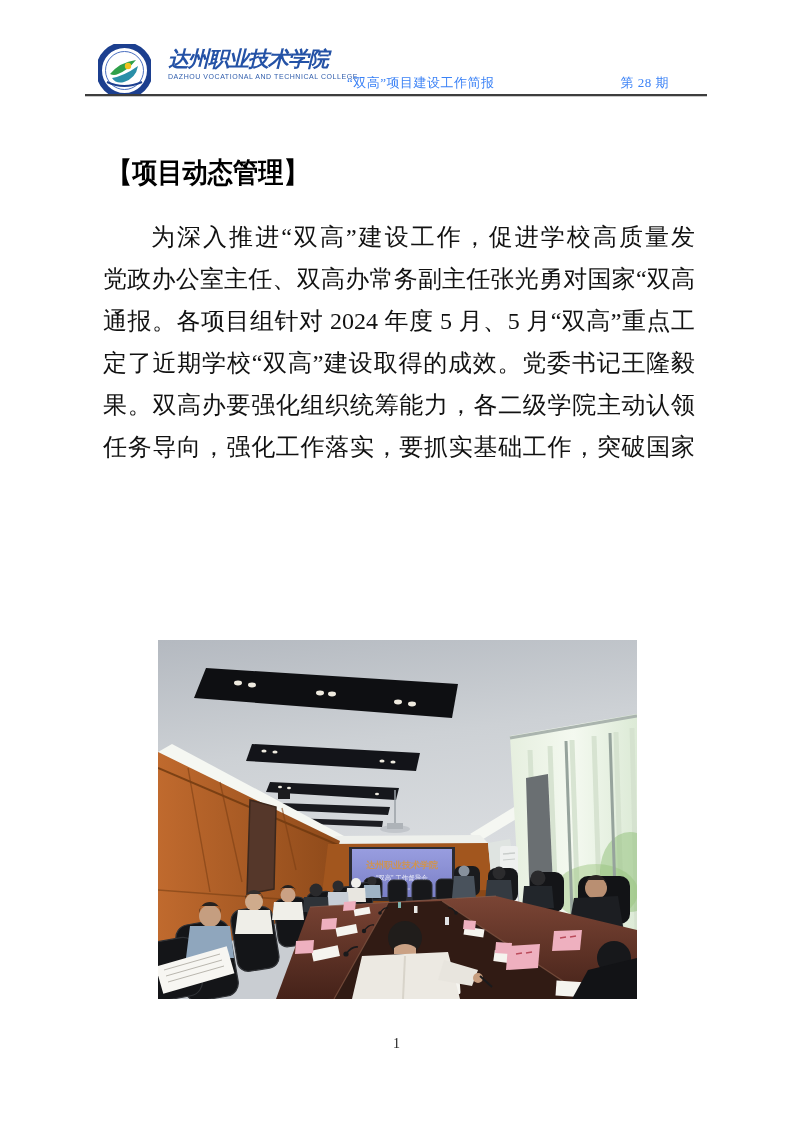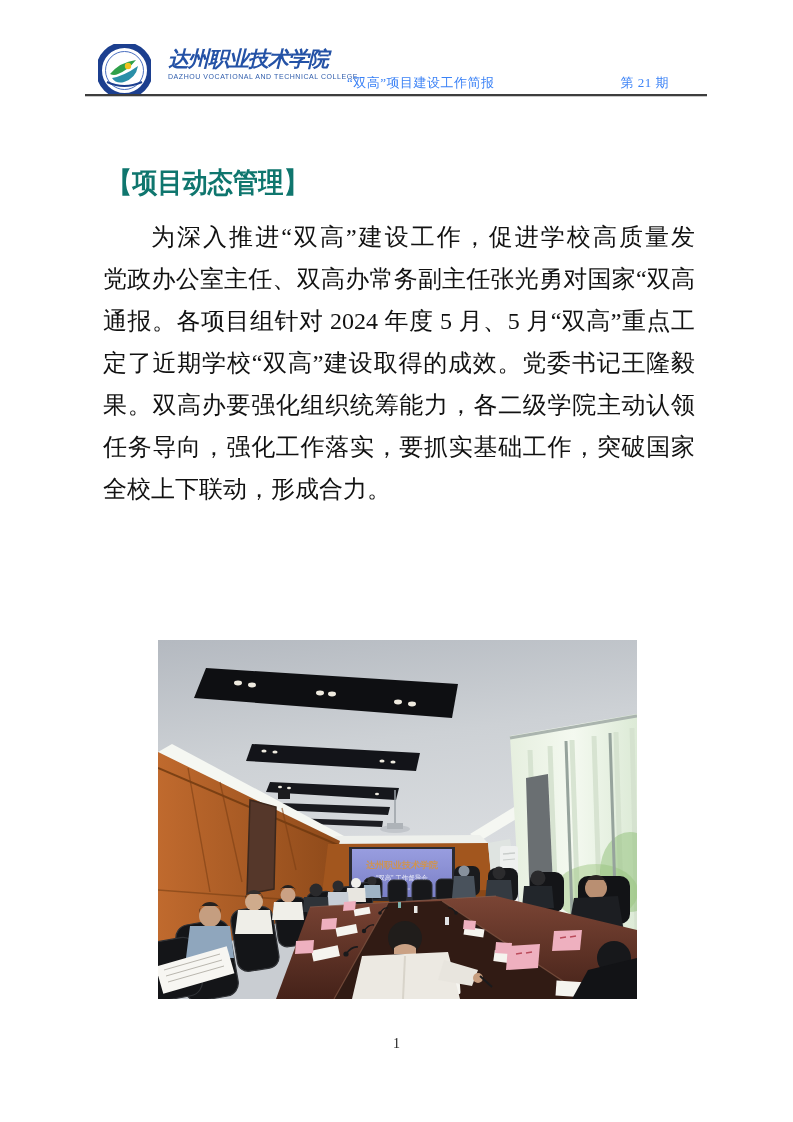--- a/index.html
+++ b/index.html
@@ -23,23 +23,23 @@
     position:absolute;left:347px;top:74px;width:322px;
     display:flex;justify-content:space-between;align-items:flex-end;
     font-size:13px;letter-spacing:0.5px;color:#3b82f6;white-space:nowrap;
   }
   .header-rule{
     position:absolute;left:85px;top:94px;width:622px;height:2px;
     background:#3d3d3d;border-bottom:1px solid #c9c9c9;
   }
   
   .section-title{
-    position:absolute;left:107px;top:164px;margin:0;
+    position:absolute;left:107px;top:154px;margin:0;
     font-family:"Liberation Sans","DejaVu Sans",sans-serif;
-    font-weight:bold;font-size:28px;line-height:38px;color:#0f766e;white-space:nowrap;
+    font-weight:bold;font-size:28px;line-height:38px;color:#000000;white-space:nowrap;
   }
   .section-title>span{display:inline-block;transform:scaleX(0.9);transform-origin:left center;letter-spacing:0;}
   
   .article{position:absolute;left:103px;top:216px;width:592px;}
   .article .line{
     font-size:24px;line-height:42px;height:42px;white-space:nowrap;
     text-align:justify;text-align-last:justify;-moz-text-align-last:justify;
     white-space:normal;overflow:hidden;
   }
   .article .line.first{text-indent:2em;}
@@ -70,35 +70,34 @@
     <path d="M9 38 Q26 46 44 38" fill="none" stroke="#1c3f8f" stroke-width="2"></path>
   </svg>
 
   <div class="logo-text">
     <div class="logo-zh">达州职业技术学院</div>
     <div class="logo-en">DAZHOU VOCATIONAL AND TECHNICAL COLLEGE</div>
   </div>
 
   <div class="header-right">
     <span>“双高”项目建设工作简报</span>
-    <span>第 21 期</span>
+    <span>第 28 期</span>
   </div>
 
   <div class="header-rule"></div>
 
   <h1 class="section-title"><span>【项目动态管理】</span></h1>
 
   <div class="article">
     <div class="line first">为深入推进“双高”建设工作，促进学校高质量发展，5 月 15 日下</div>
     <div class="line">党政办公室主任、双高办常务副主任张光勇对国家“双高计划”53 类标</div>
     <div class="line">通报。各项目组针对 2024 年度 5 月、5 月“双高”重点工作进行了详细</div>
     <div class="line">定了近期学校“双高”建设取得的成效。党委书记王隆毅强调要做到强化</div>
     <div class="line">果。双高办要强化组织统筹能力，各二级学院主动认领标志性成果任务，</div>
     <div class="line">任务导向，强化工作落实，要抓实基础工作，突破国家级、省级标志性成</div>
-    <div class="line last">全校上下联动，形成合力。</div>
   </div>
 
   <figure class="photo">
     <svg viewBox="0 0 479 359" width="479" height="359">
       <defs>
         <linearGradient id="ceil" x1="0" y1="0" x2="0.25" y2="1">
           <stop offset="0" stop-color="#b4b9c0"></stop>
             <stop offset="0.5" stop-color="#cdd1d5"></stop>
             <stop offset="1" stop-color="#dadde0"></stop>
         </linearGradient>

